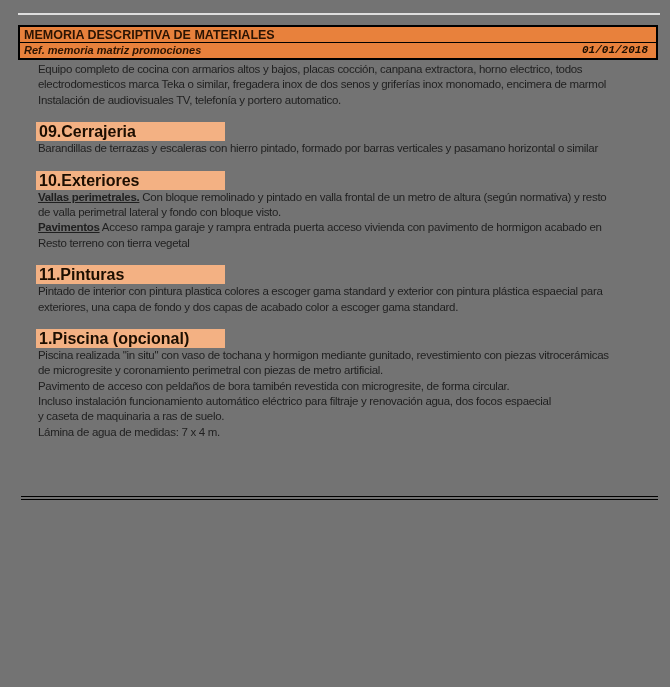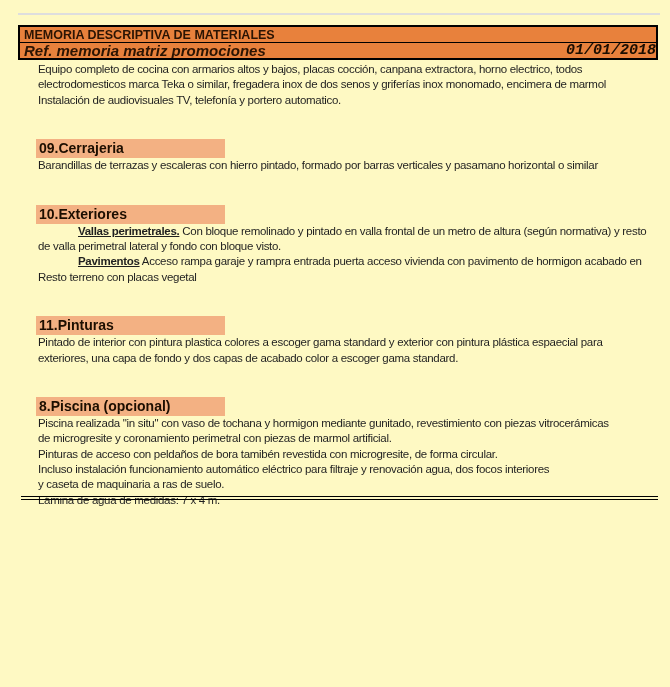--- a/index.html
+++ b/index.html
@@ -7,21 +7,21 @@
     --heading-fill:#f3b183;
     --header-text:#2b1403;
     --body-text:#1f1f1f;
     --border-color:#000000;
   }
   *{margin:0;padding:0;box-sizing:border-box;}
   html,body{background:#ffffff;}
   .page{
     position:relative;
     width:670px;height:687px;
-    background:#fef9c3;
+    background:#737373;
     font-family:"Liberation Sans", sans-serif;
     overflow:hidden;
   }
   .top-faint-line{
     position:absolute;left:18px;top:13px;width:642px;height:2px;
     background:#dedede;
   }
   .header-box{
     position:absolute;left:18px;top:25px;width:640px;
     border:2px solid var(--border-color);
@@ -32,43 +32,43 @@
     padding-left:4px;
     font-size:12.5px;font-weight:bold;
     color:var(--header-text);
     border-bottom:1.5px solid var(--border-color);
     white-space:nowrap;overflow:hidden;
   }
   .ref-row{
     background:var(--header-fill);
     height:15px;line-height:15px;
     display:flex;justify-content:space-between;align-items:center;
-    font-size:15px;font-weight:bold;font-style:italic;
+    font-size:11px;font-weight:bold;font-style:italic;
     color:var(--header-text);
-    padding:0 0 0 4px;
+    padding:0 8px 0 4px;
     white-space:nowrap;overflow:hidden;
   }
   .ref-date{color:#1a0d00;font-family:Liberation Mono, monospace;}
   .doc-body{
     position:absolute;left:36px;top:62px;width:640px;
   }
   .line{
     height:15.4px;line-height:15.4px;
     font-size:11.5px;letter-spacing:-0.3px;
     color:var(--body-text);
     white-space:nowrap;
     padding-left:2px;
   }
-  .b{font-weight:bold;margin-left:40px;}
+  .b{font-weight:bold;}
   .u{text-decoration:underline;}
   .sec-heading{
-    margin-top:31px;
+    margin-top:14px;
     width:189px;height:19px;line-height:19px;
     background:var(--heading-fill);
-    font-size:14px;font-weight:bold;
+    font-size:16px;font-weight:bold;
     color:#1c0e00;
     padding-left:3px;
     white-space:nowrap;
   }
   .double-rule{
     position:absolute;left:21px;top:496px;width:637px;height:4px;
     border-top:1.5px solid var(--border-color);
     border-bottom:1.5px solid var(--border-color);
   }
 </style>
@@ -90,28 +90,28 @@
   <div class="doc-body">
       <div class="line"><span>Equipo completo de cocina con armarios altos y bajos, placas cocción, canpana extractora, horno electrico, todos</span></div>
       <div class="line"><span>electrodomesticos marca Teka o similar, fregadera inox de dos senos y griferías inox monomado, encimera de marmol</span></div>
       <div class="line"><span>Instalación de audiovisuales TV, telefonía y portero automatico.</span></div>
       <div class="sec-heading">09.Cerrajeria</div>
       <div class="line"><span>Barandillas de terrazas y escaleras con hierro pintado, formado por barras verticales y pasamano horizontal o similar</span></div>
       <div class="sec-heading">10.Exteriores</div>
       <div class="line"><span class="b u">Vallas perimetrales.</span><span> Con bloque remolinado y pintado en valla frontal de un metro de altura (según normativa) y resto</span></div>
       <div class="line"><span>de valla perimetral lateral y fondo con bloque visto.</span></div>
       <div class="line"><span class="b u">Pavimentos</span><span>  Acceso rampa garaje y rampra entrada puerta acceso vivienda con pavimento de hormigon acabado en</span></div>
-      <div class="line"><span>Resto terreno con placas vegetal</span></div>
+      <div class="line"><span>Resto terreno con tierra vegetal</span></div>
       <div class="sec-heading">11.Pinturas</div>
       <div class="line"><span>Pintado de interior con pintura plastica colores a escoger gama standard y exterior con pintura plástica espaecial para</span></div>
       <div class="line"><span>exteriores, una capa de fondo y dos capas de acabado color a escoger gama standard.</span></div>
-      <div class="sec-heading">8.Piscina (opcional)</div>
+      <div class="sec-heading">1.Piscina (opcional)</div>
       <div class="line"><span>Piscina realizada "in situ" con vaso de tochana y hormigon mediante gunitado, revestimiento con piezas vitrocerámicas</span></div>
-      <div class="line"><span>de microgresite y coronamiento perimetral con piezas de marmol artificial.</span></div>
-      <div class="line"><span>Pinturas de acceso con peldaños de bora tamibén revestida con microgresite, de forma circular.</span></div>
-      <div class="line"><span>Incluso instalación funcionamiento automático eléctrico para filtraje y renovación agua, dos focos interiores</span></div>
+      <div class="line"><span>de microgresite y coronamiento perimetral con piezas de metro artificial.</span></div>
+      <div class="line"><span>Pavimento de acceso con peldaños de bora tamibén revestida con microgresite, de forma circular.</span></div>
+      <div class="line"><span>Incluso instalación funcionamiento automático eléctrico para filtraje y renovación agua, dos focos espaecial</span></div>
       <div class="line"><span>y caseta de maquinaria a ras de suelo.</span></div>
       <div class="line"><span>Lámina de agua de medidas: 7 x 4 m.</span></div>
     </div>
 
   <div class="double-rule"></div>
 
 </div>
 
 </body></html>

